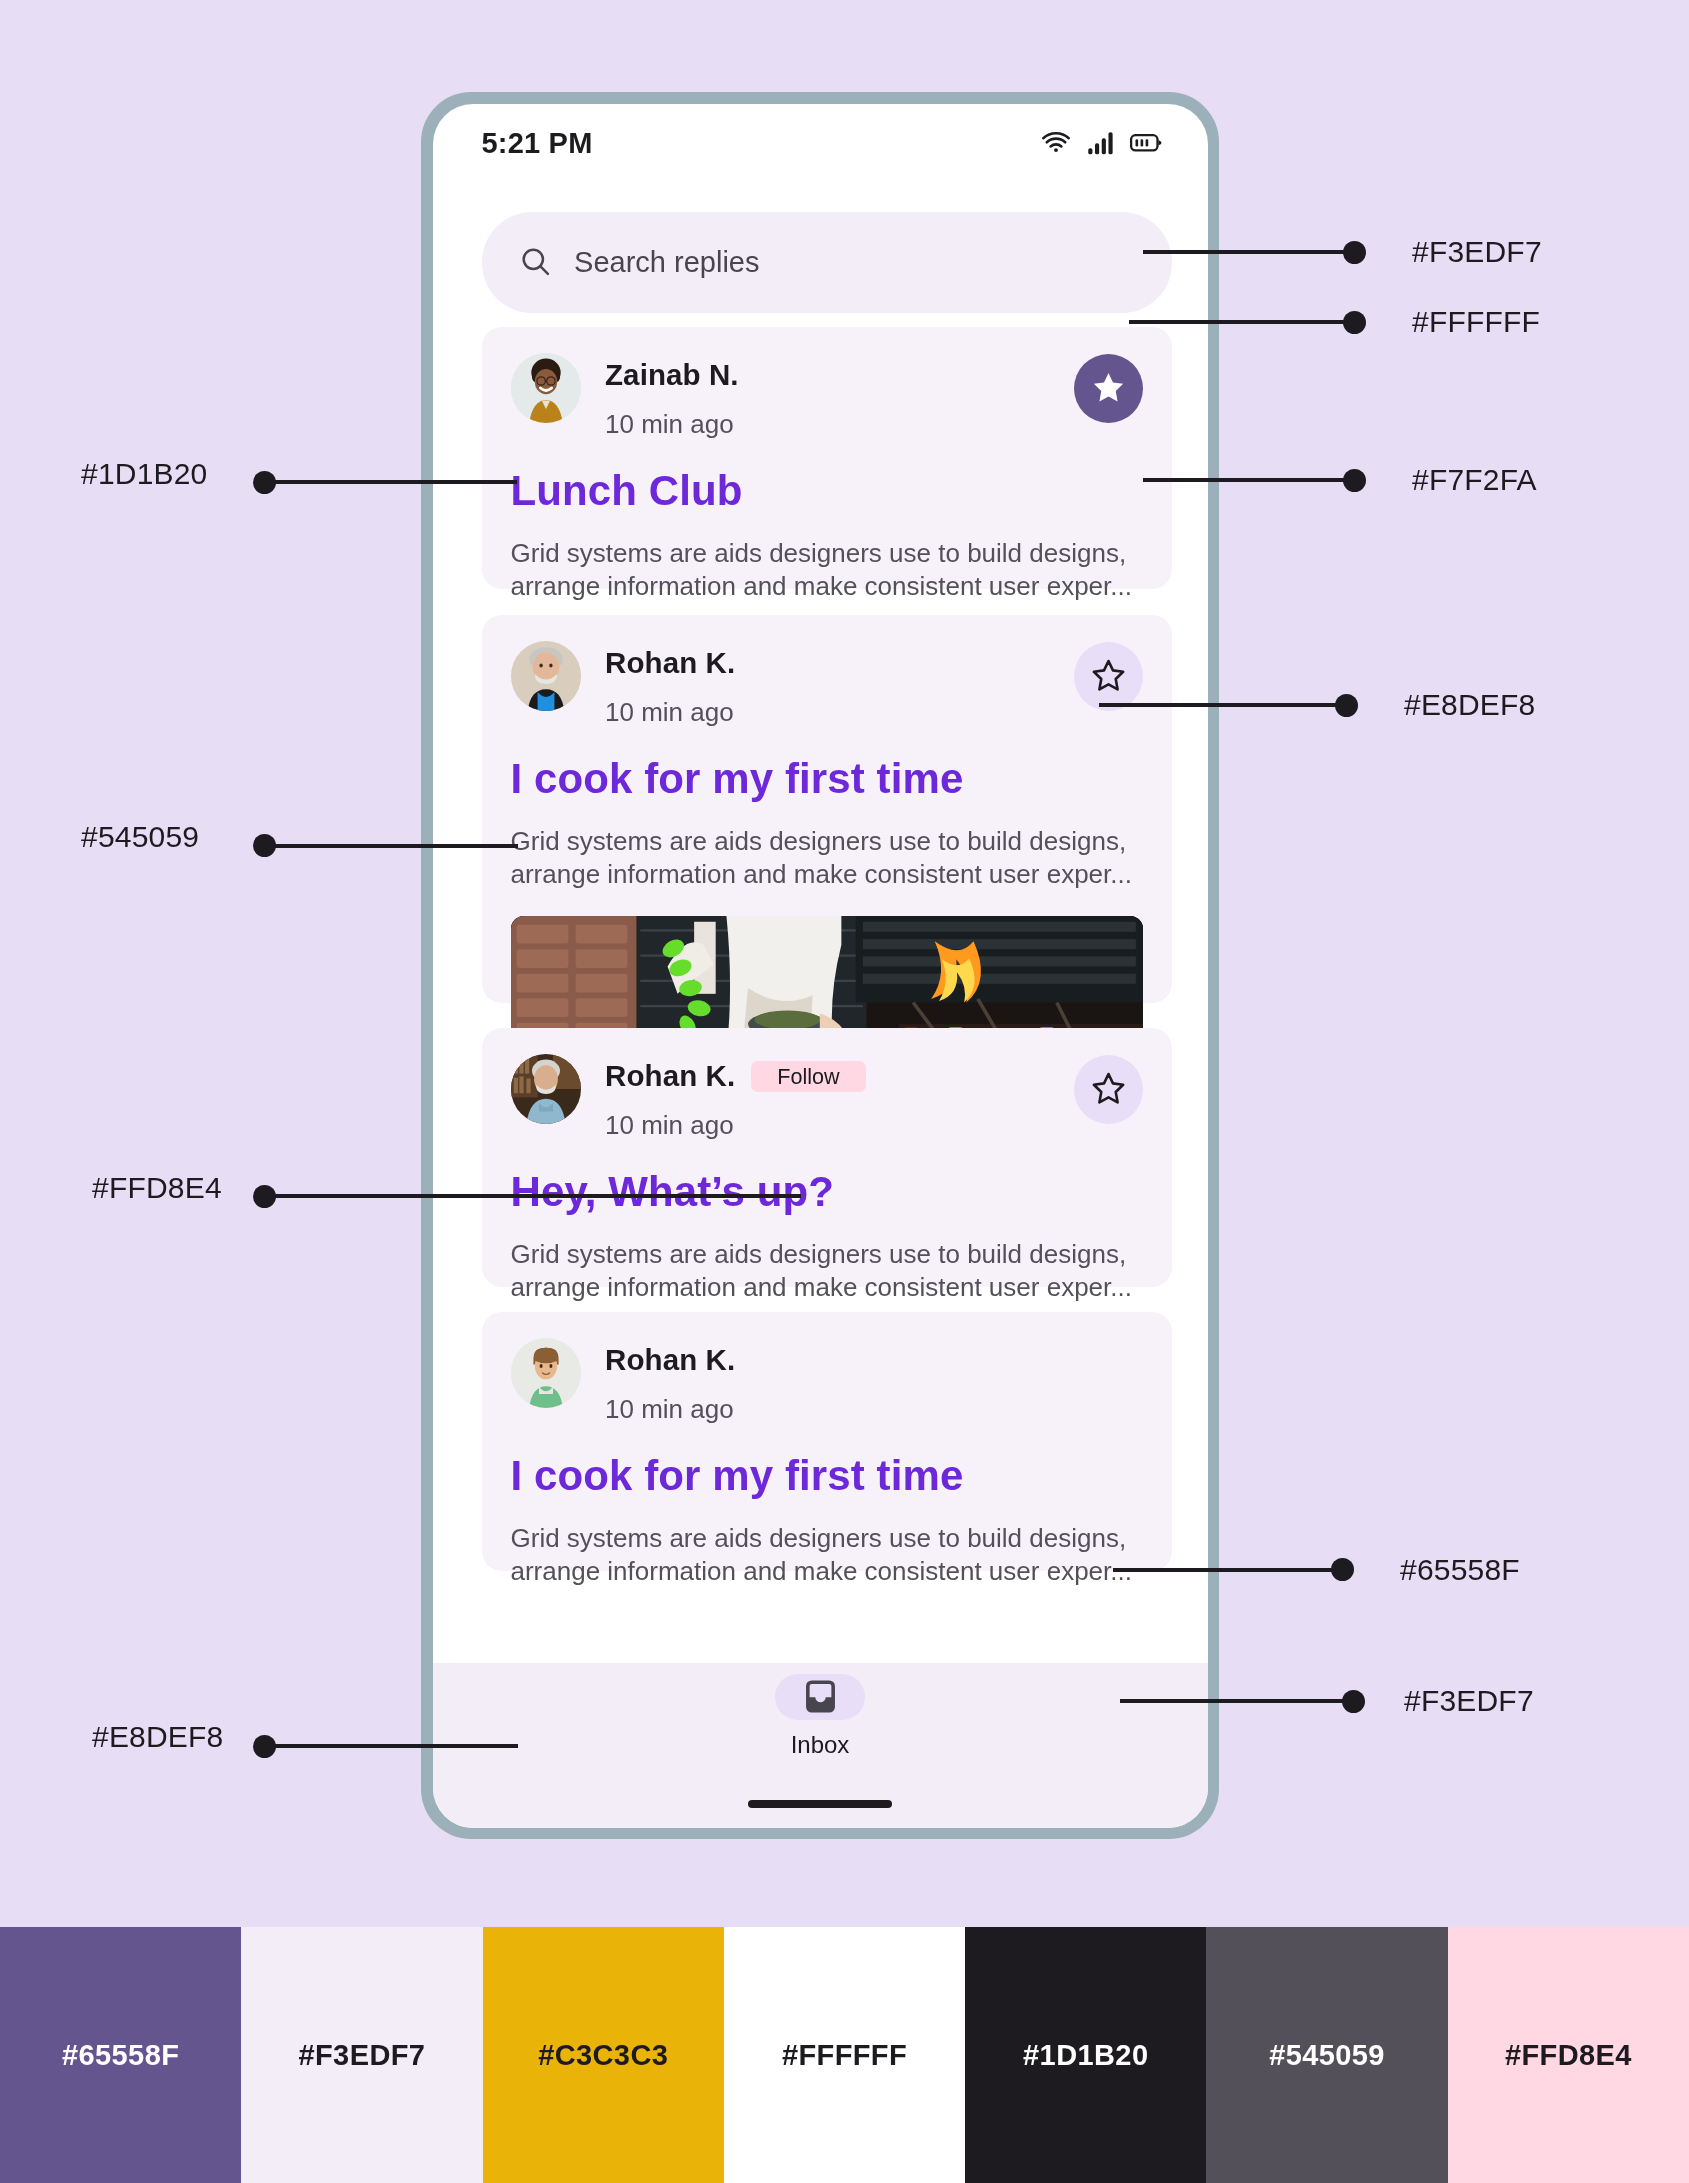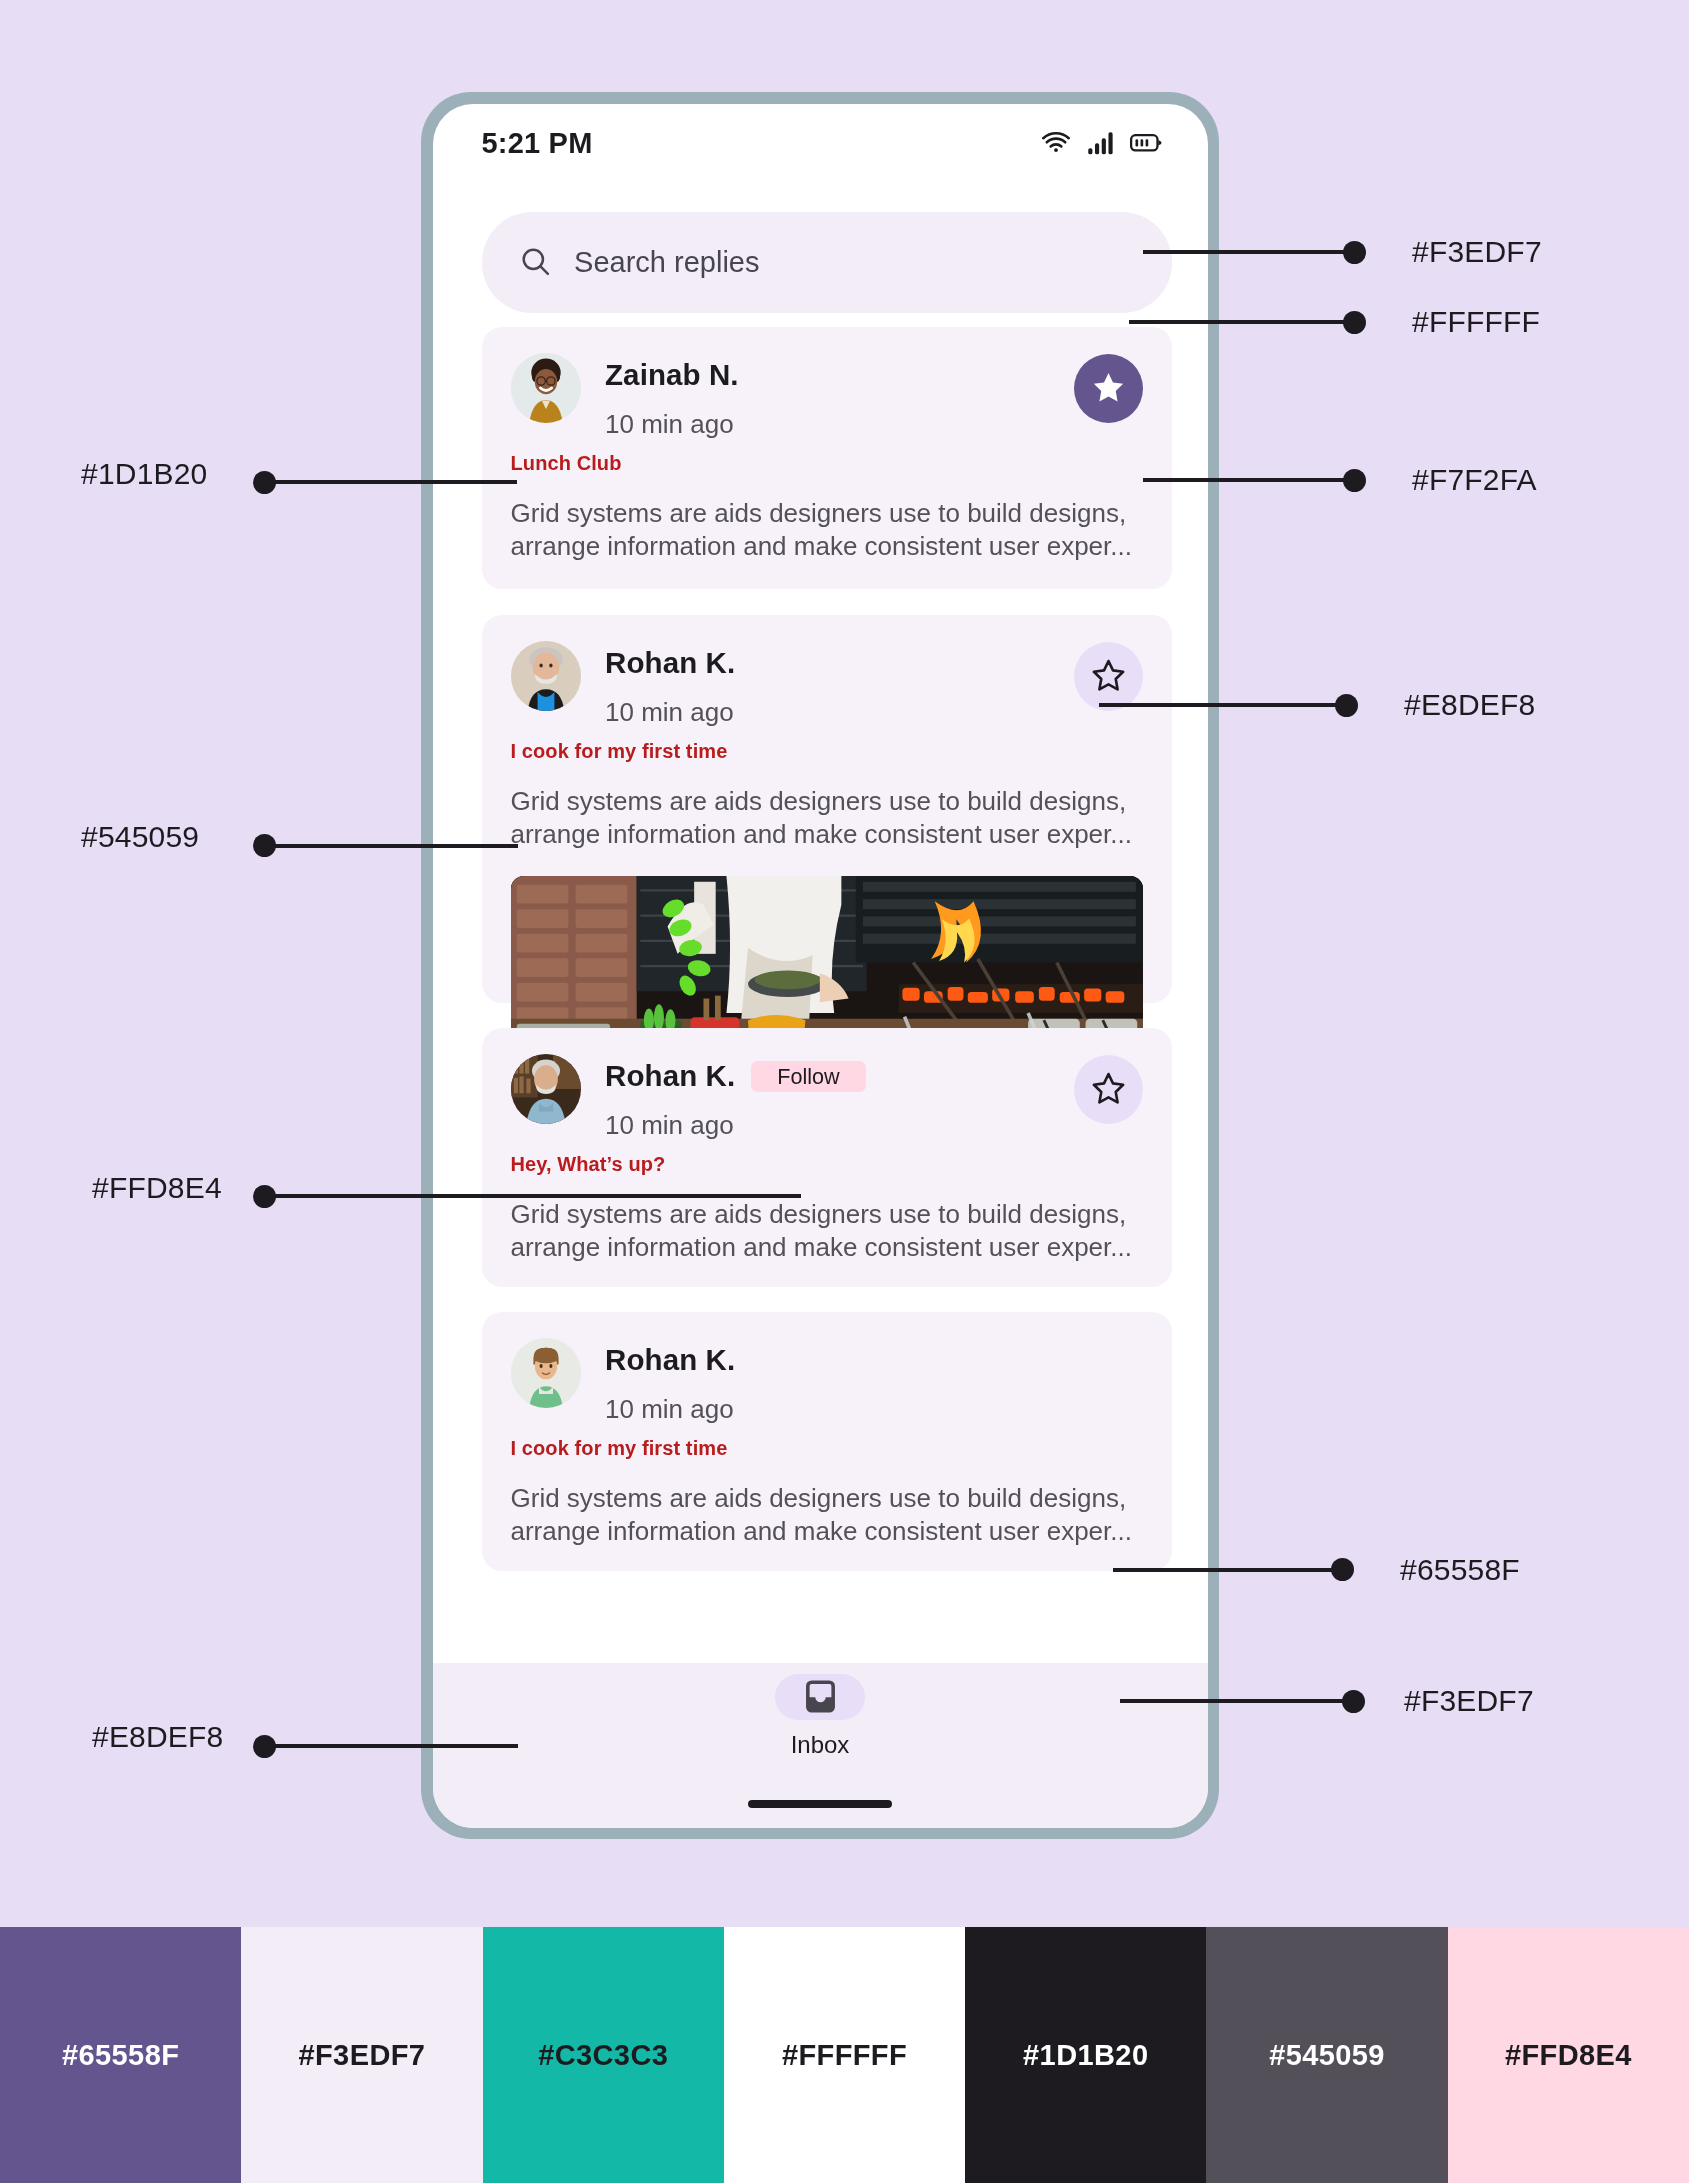--- a/index.html
+++ b/index.html
@@ -59,22 +59,22 @@
     padding:5px 26px; border-radius:6.5px; line-height:1;
   }
   .who-time{ font-size:26px; color:#545059; margin-top:17px; }
   .star-btn{
     flex:0 0 auto; width:69px; height:69px; border-radius:50%;
     display:flex; align-items:center; justify-content:center;
     background:#E8DEF8; margin-top:1.4px;
   }
   .star-btn.filled{ background:#65558F; }
   .card-title{
-    font-size:20px; font-weight:700; color:#b91c1c;
-    margin-top:12px; letter-spacing:0.1px;
+    font-size:42px; font-weight:700; color:#6d28d9;
+    margin-top:27px; letter-spacing:0.1px;
   }
   .card-body{
     font-size:26px; line-height:1.28; color:#545059; margin-top:21.6px;
   }
   .card-media{
     margin-top:24.5px; width:100%; height:191px; border-radius:13px;
     overflow:hidden; position:relative; background:#2b1f18;
   }
 
   
@@ -476,21 +476,21 @@
 
   <div class="ann">
     <div class="ann-label" style="left:92px; top:1720px;">#E8DEF8</div>
     <div class="ann-dot" style="left:253px; top:1735px;"></div>
     <div class="ann-line" style="left:265px; top:1744px; width:253px;"></div>
   </div>
 
   <div class="palette">
     <div class="swatch" style="background:#65558F;color:#FFFFFF">#65558F</div>
     <div class="swatch" style="background:#F3EDF7;color:#1D1B20">#F3EDF7</div>
-    <div class="swatch" style="background:#14b8a6;color:#1D1B20">#C3C3C3</div>
+    <div class="swatch" style="background:#eab308;color:#1D1B20">#C3C3C3</div>
     <div class="swatch" style="background:#FFFFFF;color:#1D1B20">#FFFFFF</div>
     <div class="swatch" style="background:#1D1B20;color:#FFFFFF">#1D1B20</div>
     <div class="swatch" style="background:#545059;color:#FFFFFF">#545059</div>
     <div class="swatch" style="background:#FFD8E4;color:#1D1B20">#FFD8E4</div>
   </div>
 
 </div>
 
 
 </body></html>

